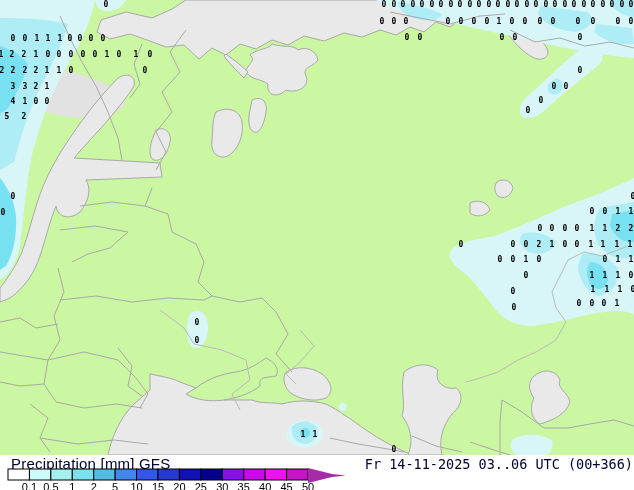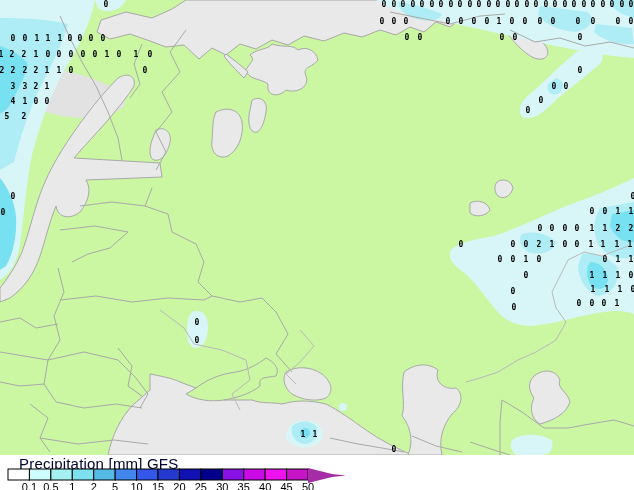--- a/index.html
+++ b/index.html
@@ -11,21 +11,21 @@
         font-family:"Liberation Sans",sans-serif;}
   #map-svg{position:absolute;left:0;top:0;}
   .sea{fill:var(--sea);stroke:var(--border);stroke-width:1;}
   .terr{fill:#e2e2e2;stroke:none;}
   .p-pale{fill:var(--p1);}
   .p-med{fill:var(--p2);}
   .p-bright{fill:var(--p3);}
   .bline{fill:none;stroke:var(--border);stroke-width:1;stroke-linejoin:round;}
   .rline{fill:none;stroke:var(--river);stroke-width:1;}
   .gridnum{font-family:"DejaVu Sans Mono",monospace;font-size:8px;font-weight:bold;fill:#000;}
-  #legend-title{position:absolute;left:19px;top:455px;font-size:15px;color:var(--txt);
+  #legend-title{position:absolute;left:11px;top:455px;font-size:15px;color:var(--txt);
     font-family:"Liberation Sans",sans-serif;letter-spacing:.2px;}
   #datetime{position:absolute;right:1px;top:456px;font-size:13.5px;color:var(--txt);
     font-family:"DejaVu Sans Mono",monospace;white-space:pre;}
   #copyright{position:absolute;right:2px;top:473px;font-size:14px;color:var(--copy);
     font-family:"Liberation Sans",sans-serif;}
   #legend-svg{position:absolute;left:0;top:468px;}
   .leg-cell{stroke:#000;stroke-width:1;}
   .leg-label{font-family:"Liberation Sans",sans-serif;font-size:11px;fill:#000;text-anchor:middle;}
 </style>
 </head>
@@ -261,20 +261,21 @@
         <text x="514" y="310" text-anchor="middle" class="gridnum" fill="#000000">0</text>
         <text x="197" y="325" text-anchor="middle" class="gridnum" fill="#000000">0</text>
         <text x="197" y="343" text-anchor="middle" class="gridnum" fill="#000000">0</text>
         <text x="303" y="437" text-anchor="middle" class="gridnum" fill="#000000">1</text>
         <text x="315" y="437" text-anchor="middle" class="gridnum" fill="#000000">1</text>
         <text x="394" y="452" text-anchor="middle" class="gridnum" fill="#000000">0</text>
       </g>
   </svg>
 
   <div id="legend-title">Precipitation [mm] GFS</div>
+  <div id="datetime">Fr 14-11-2025 03..06 UTC (00+366)</div>
 
   <svg id="legend-svg" width="360" height="24" viewBox="0 0 360 24">
     <g id="legend-cells">
         <rect x="8.00" y="1" width="21.43" height="11" fill="#ffffff" class="leg-cell"></rect>
         <rect x="29.43" y="1" width="21.43" height="11" fill="#ccfcfc" class="leg-cell"></rect>
         <rect x="50.86" y="1" width="21.43" height="11" fill="#a5f1f1" class="leg-cell"></rect>
         <rect x="72.29" y="1" width="21.43" height="11" fill="#7ce0ee" class="leg-cell"></rect>
         <rect x="93.72" y="1" width="21.43" height="11" fill="#55bbe4" class="leg-cell"></rect>
         <rect x="115.15" y="1" width="21.43" height="11" fill="#4187ec" class="leg-cell"></rect>
         <rect x="136.58" y="1" width="21.43" height="11" fill="#3357e8" class="leg-cell"></rect>

